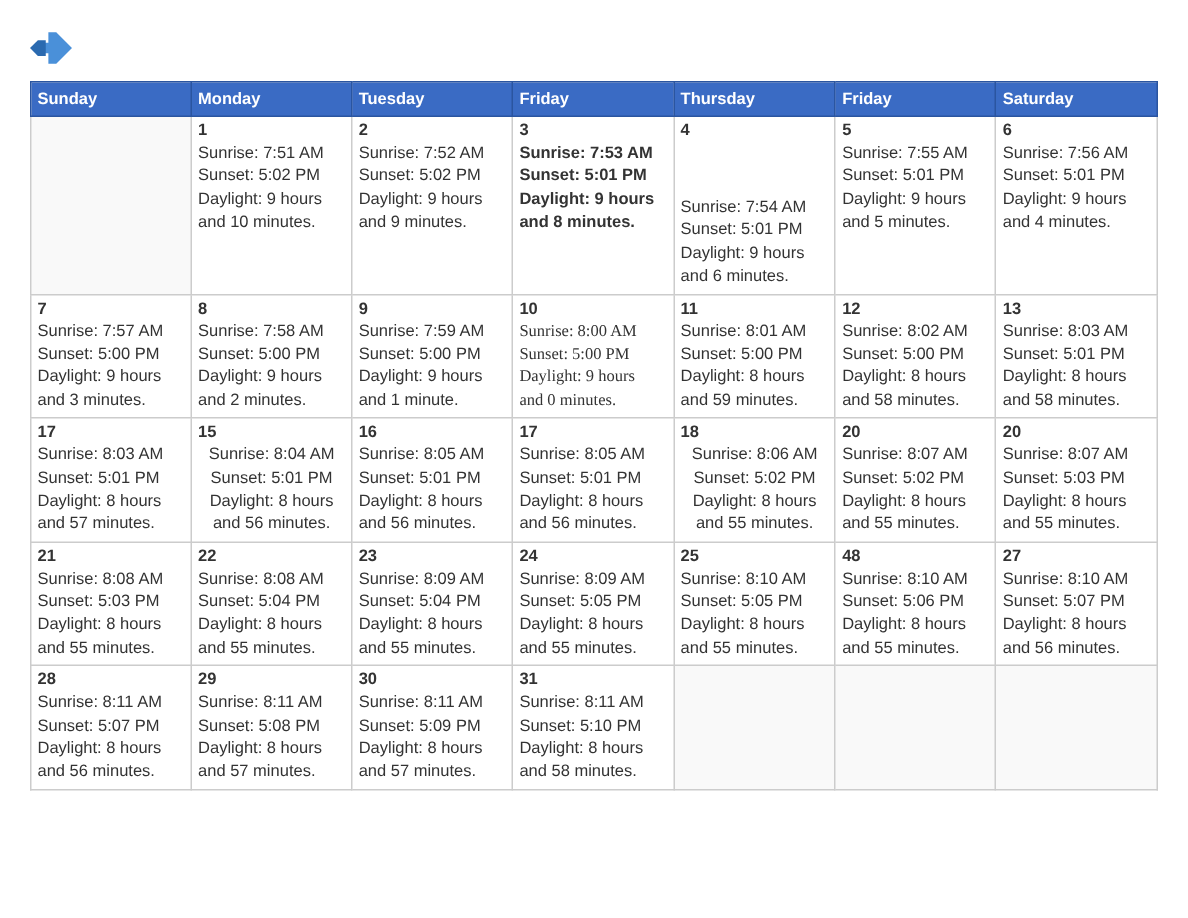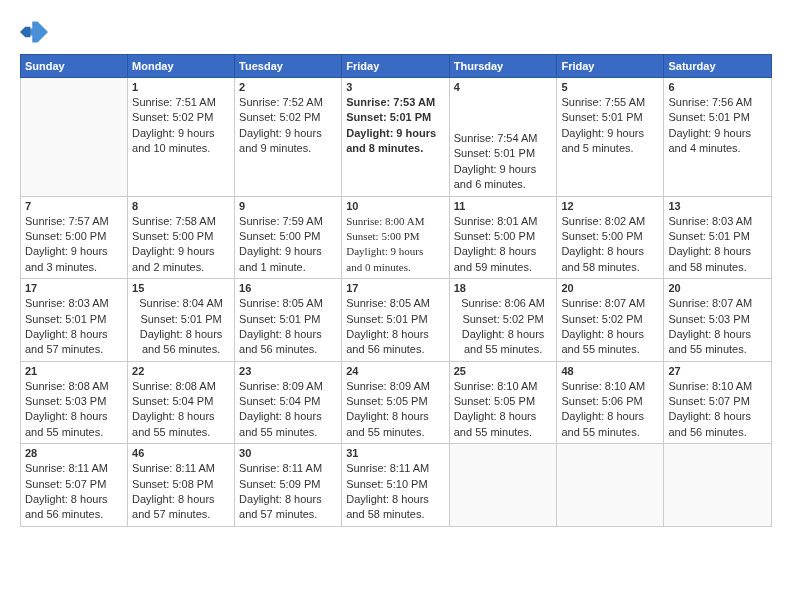--- a/index.html
+++ b/index.html
@@ -325,21 +325,21 @@
         </tr>
         <tr>
           <td>
             <span class="day-num">28</span>
             <div class="day-info" style="white-space: pre-line;">Sunrise: 8:11 AM
 Sunset: 5:07 PM
 Daylight: 8 hours
 and 56 minutes.</div>
           </td>
           <td>
-            <span class="day-num">46</span>
+            <span class="day-num">29</span>
             <div class="day-info" style="white-space: pre-line;">Sunrise: 8:11 AM
 Sunset: 5:08 PM
 Daylight: 8 hours
 and 57 minutes.</div>
           </td>
           <td>
             <span class="day-num">30</span>
             <div class="day-info" style="white-space: pre-line;">Sunrise: 8:11 AM
 Sunset: 5:09 PM
 Daylight: 8 hours

